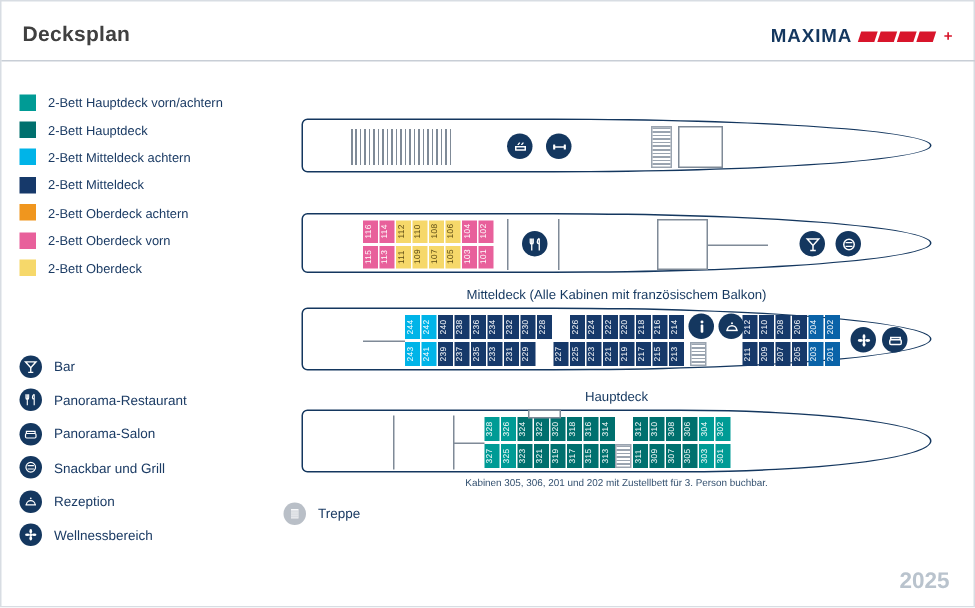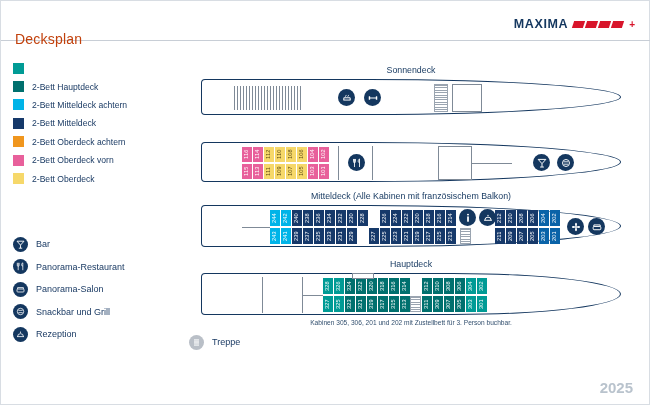--- a/index.html
+++ b/index.html
@@ -17,22 +17,22 @@
     width: 650px; height: 405px;
     border: 1px solid #d8dde3;
     background: #fff;
   }
   
   .header {
     position: absolute; left:0; top:0; width:650px; height:40px;
     border-bottom: 1px solid #c8ced6;
   }
   .header-title {
-    position: absolute; left: 14px; top: 30px;
-    font-size: 14px; font-weight: normal; color: #c2410c;
+    position: absolute; left: 14px; top: 13px;
+    font-size: 14px; font-weight: bold; color: #404040;
     letter-spacing: .2px;
   }
   .brand {
     position: absolute; right: 16px; top: 16px;
     display: flex; align-items: center; gap: 5px;
   }
   .brand-name {
     font-size: 12.5px; font-weight: bold; color: #14375f; letter-spacing: .6px;
   }
   .brand-bars { display:flex; align-items:center; gap:2px; }
@@ -127,20 +127,21 @@
           <i></i>
           <i></i>
         </div>
       <div class="brand-plus">+</div>
     </div>
   </div>
 
   <div class="legend">
     <div class="legend-row">
       <span class="swatch" style="background:#009b95"></span>
+      <span class="legend-label">2-Bett Hauptdeck vorn/achtern</span>
     </div>
     <div class="legend-row">
       <span class="swatch" style="background:#00706e"></span>
       <span class="legend-label">2-Bett Hauptdeck</span>
     </div>
     <div class="legend-row">
       <span class="swatch" style="background:#00b4e8"></span>
       <span class="legend-label">2-Bett Mitteldeck achtern</span>
     </div>
     <div class="legend-row">
@@ -209,35 +210,46 @@
       <span class="cbadge">
         <svg width="11" height="11" viewBox="0 0 11 11">
             <path d="M2 7.6h7" stroke="#fff" stroke-width="0.8"></path>
             <path d="M2.6 7.6a2.9 2.9 0 0 1 5.8 0" fill="none" stroke="#fff" stroke-width="0.8"></path>
             <circle cx="5.5" cy="3.2" r="0.6" fill="#fff"></circle>
           </svg>
       </span>
       <span class="ilabel">Rezeption</span>
     </div>
 
+    <div class="icon-row">
+      <span class="cbadge">
+        <svg width="11" height="11" viewBox="0 0 11 11">
+            <circle cx="5.5" cy="5.5" r="1" fill="#fff"></circle>
+            <ellipse cx="5.5" cy="3.2" rx="0.9" ry="1.5" fill="#fff"></ellipse>
+            <ellipse cx="5.5" cy="7.8" rx="0.9" ry="1.5" fill="#fff"></ellipse>
+            <ellipse cx="3.2" cy="5.5" rx="1.5" ry="0.9" fill="#fff"></ellipse>
+            <ellipse cx="7.8" cy="5.5" rx="1.5" ry="0.9" fill="#fff"></ellipse>
+          </svg>
+      </span>
+      <span class="ilabel">Wellnessbereich</span>
+    </div>
   </div>
 
   <div class="icon-legend2">
     <div class="icon-row">
       <span class="cbadge" style="background:#b9bfc7">
         <svg width="11" height="11" viewBox="0 0 11 11">
             <rect x="3" y="2.4" width="5" height="6.2" fill="#fff"></rect>
             <path d="M3 3.7h5M3 5h5M3 6.3h5M3 7.6h5" stroke="#b9bfc7" stroke-width="0.6"></path>
           </svg>
       </span>
       <span class="ilabel">Treppe</span>
     </div>
   </div>
 
-  <div class="deck-title" style="left:200px; top:64px; width:420px;">Sonnendeck</div>
 
   <div class="hull" style="left:200px; top:78px; width:420px; height:36px; border-radius: 4px 60% 60% 4px / 4px 50% 50% 4px;">
     <div class="stripes" style="left:32px; top:6px; width:68px; height:24px;"></div>
     <div class="stair" style="left:232px; top:4px; width:14px; height:28px;"></div>
     <div class="smallbox" style="left:250px; top:4px; width:30px; height:28px;"></div>
     <div class="deckbadge" style="left:136px; top:9px;">
       <span class="cbadge" style="width:17px;height:17px;flex:0 0 17px;">
         <svg width="12" height="12" viewBox="0 0 11 11">
             <path d="M2.2 7.4h6.6" stroke="#fff" stroke-width="0.9"></path>
             <path d="M2.6 7.4V5.3h5.8v2.1" fill="none" stroke="#fff" stroke-width="0.9"></path>

